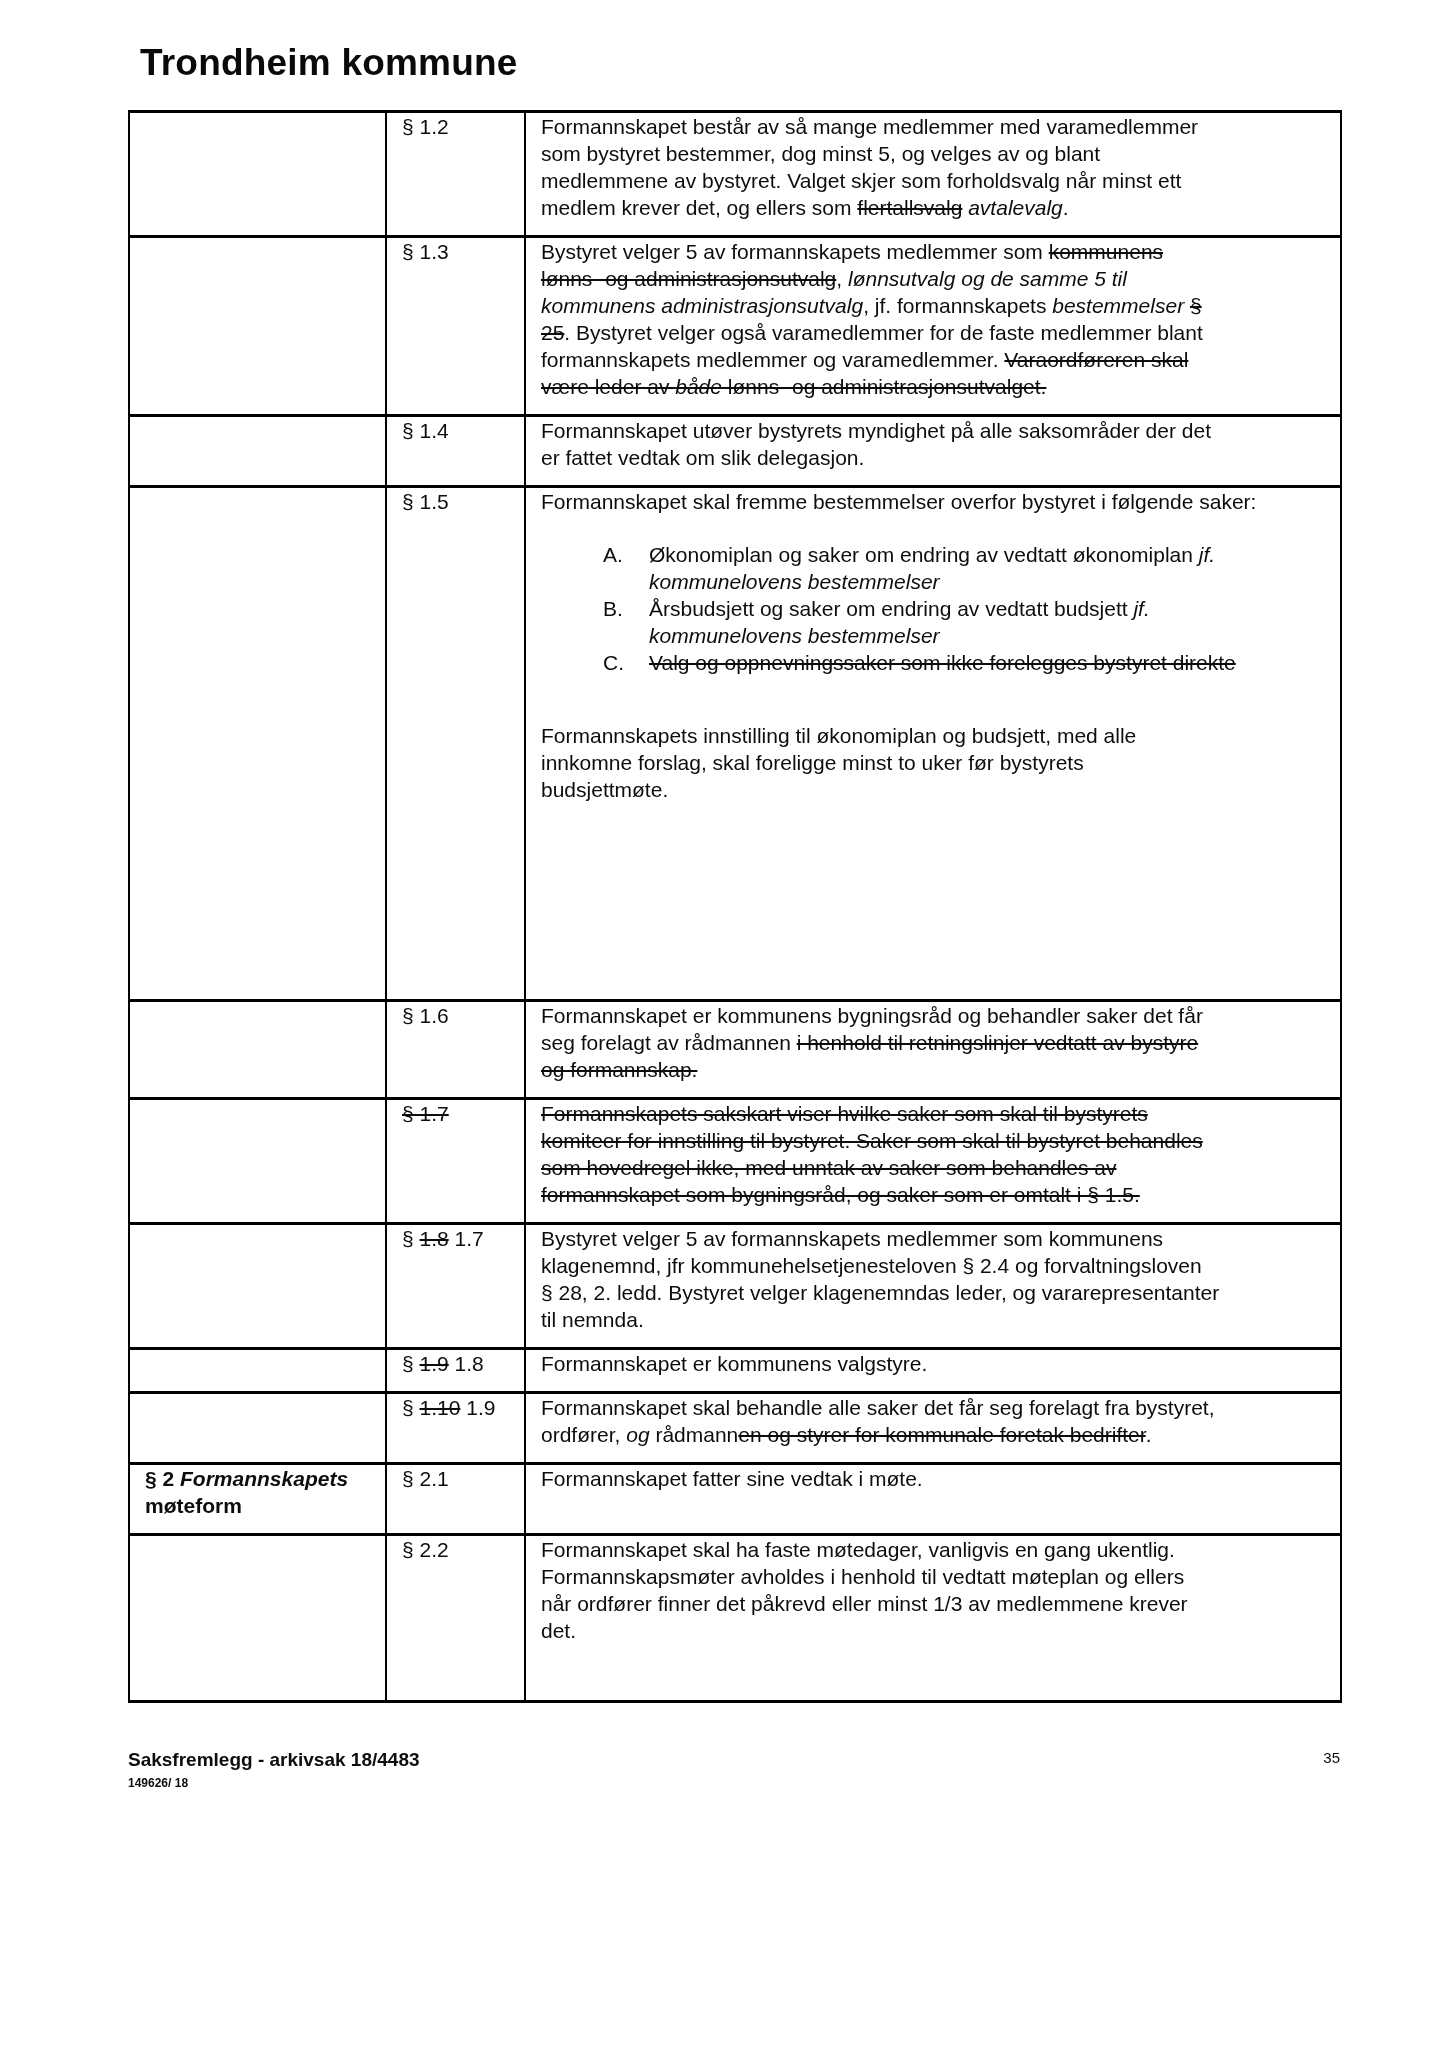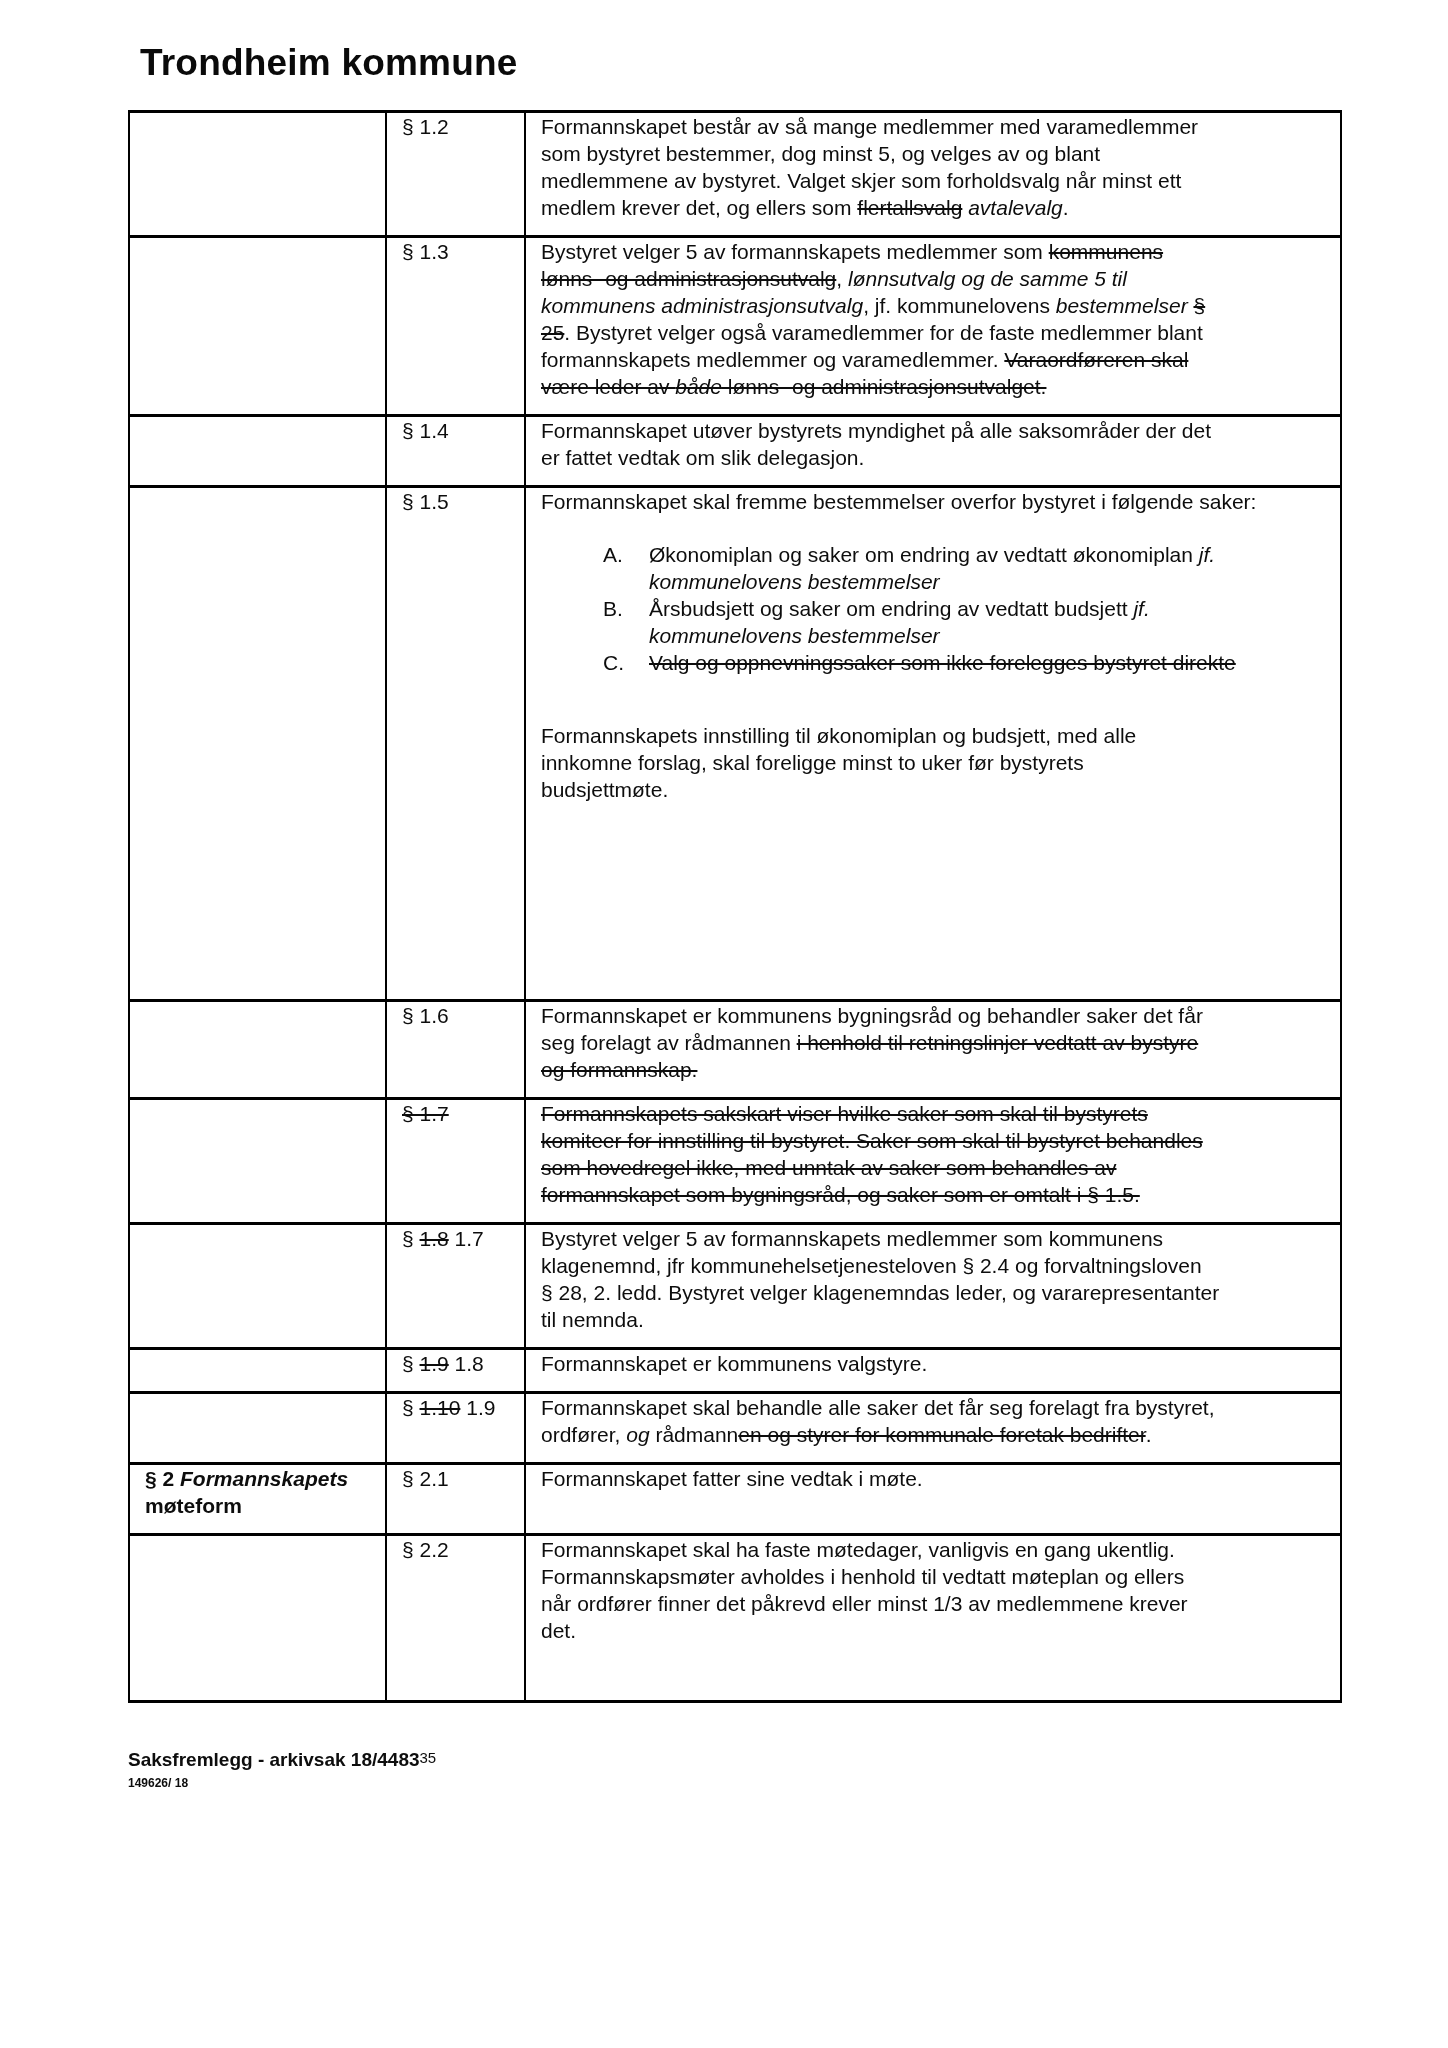--- a/index.html
+++ b/index.html
@@ -35,21 +35,21 @@
   .bd { font-weight:bold; }
   .para { margin:0; }
   .list { margin:26px 0 0 62px; }
   .list + .para { margin-top:46px; }
   .list-item { display:flex; }
   .list-marker { width:46px; flex:none; }
   .list-item-text { flex:1; white-space:pre-wrap; }
   .spacer { height:182px; }
   .footer {
     width:1212px; margin-top:46px;
-    display:flex; justify-content:flex-start; align-items:flex-start;
+    display:flex; justify-content:space-between; align-items:flex-start;
   }
   .footer-left-line1 { font-size:19px; font-weight:600; }
   .footer-left-line2 { font-size:12px; font-weight:600; margin-top:5px; }
   .footer-page { font-size:15px; font-weight:400; }
 </style>
 </head>
 <body>
 
 <div class="page">
   <h1 class="doc-title">Trondheim kommune</h1>
@@ -67,21 +67,21 @@
           <td class="text-cell"><div class="para"><span class="">Formannskapet består av så mange medlemmer med varamedlemmer
 som bystyret bestemmer, dog minst 5, og velges av og blant
 medlemmene av bystyret. Valget skjer som forholdsvalg når minst ett
 medlem krever det, og ellers som </span><span class="st ">flertallsvalg</span><span class=""> </span><span class="it ">avtalevalg</span><span class="">.</span></div></td>
         </tr>
         <tr>
           <td class="section-cell"></td>
           <td class="num-cell"><span class="">§ 1.3</span></td>
           <td class="text-cell"><div class="para"><span class="">Bystyret velger 5 av formannskapets medlemmer som </span><span class="st ">kommunens
 lønns- og administrasjonsutvalg</span><span class="">, </span><span class="it ">lønnsutvalg og de samme 5 til
-kommunens administrasjonsutvalg</span><span class="">, jf. kommunelovens </span><span class="it ">bestemmelser</span><span class=""> </span><span class="st ">§
+kommunens administrasjonsutvalg</span><span class="">, jf. formannskapets </span><span class="it ">bestemmelser</span><span class=""> </span><span class="st ">§
 25</span><span class="">. Bystyret velger også varamedlemmer for de faste medlemmer blant
 formannskapets medlemmer og varamedlemmer. </span><span class="st ">Varaordføreren skal
 være leder av </span><span class="st it ">både</span><span class="st "> lønns- og administrasjonsutvalget.</span></div></td>
         </tr>
         <tr>
           <td class="section-cell"></td>
           <td class="num-cell"><span class="">§ 1.4</span></td>
           <td class="text-cell"><div class="para"><span class="">Formannskapet utøver bystyrets myndighet på alle saksområder der det
 er fattet vedtak om slik delegasjon.</span></div></td>
         </tr>

